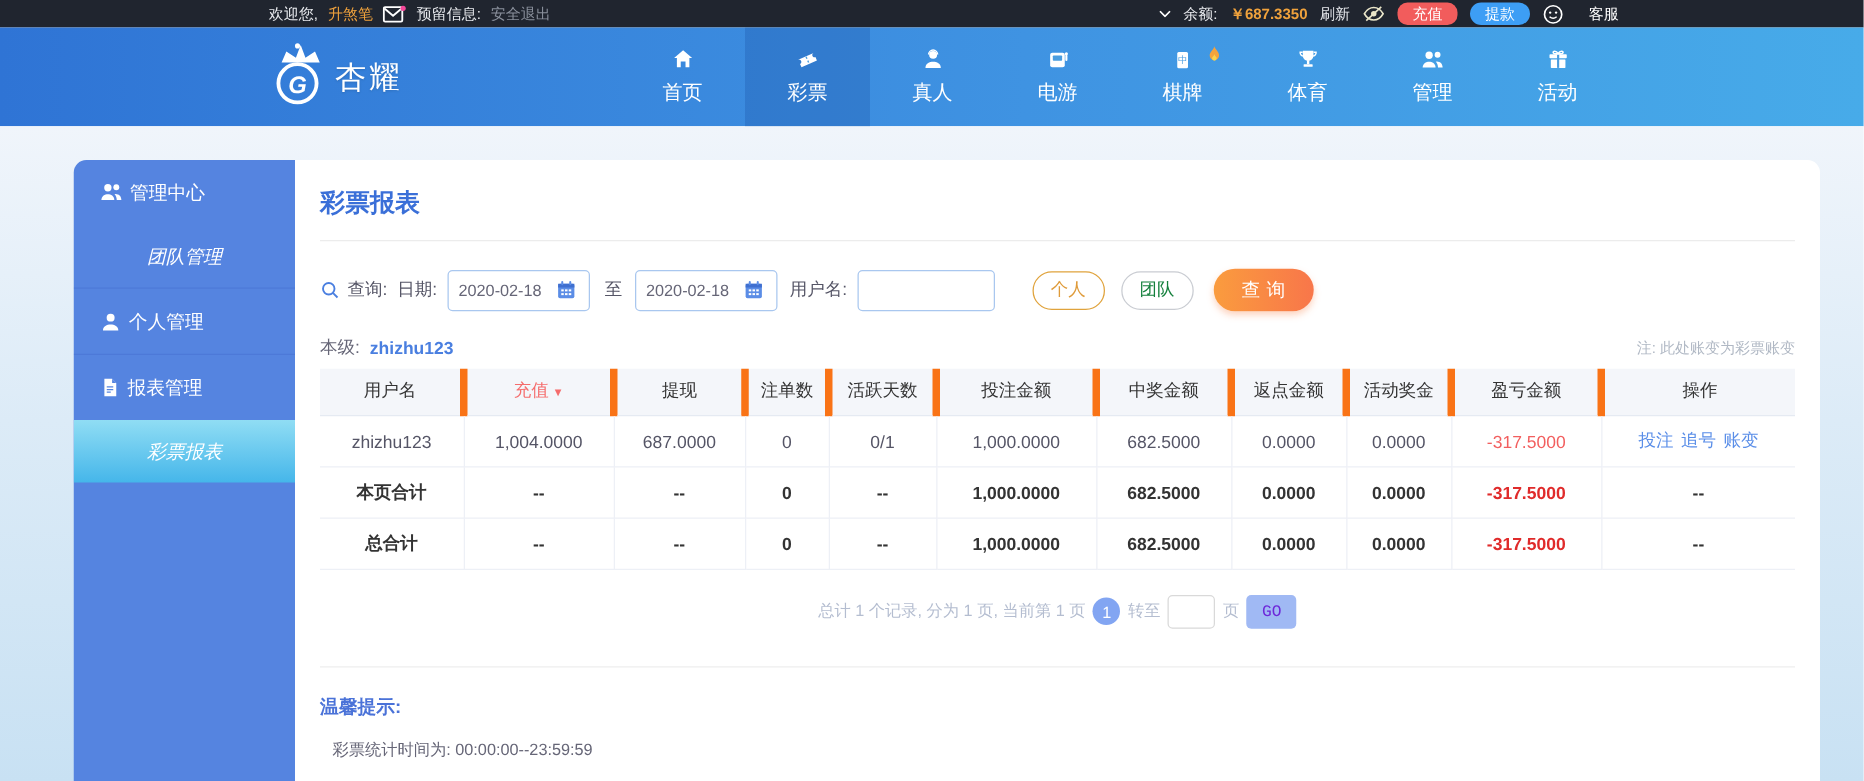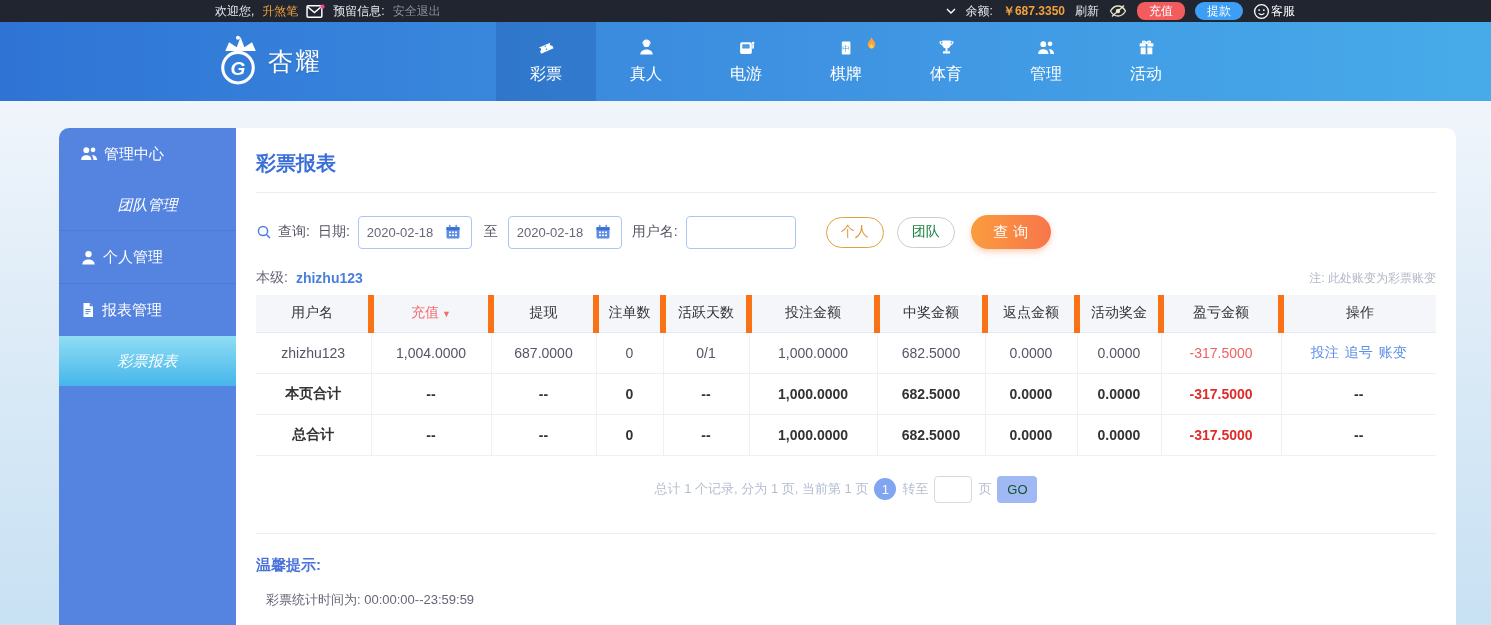--- a/index.html
+++ b/index.html
@@ -12,21 +12,21 @@
   .topbar .left { display:flex; align-items:center; margin-left:215px; gap:8px; }
   .topbar .right { display:flex; align-items:center; margin-left:auto; margin-right:196px; gap:10px; }
   .t-orange { color:#f0a23c; }
   .t-gray { color:#8a909c; }
   .t-white { color:#e8eaee; }
   .topbar .icon { display:inline-flex; align-items:center; }
   .btn-recharge { background:#f25c5c; color:#fff; border:none; font-size:12px;
     padding:2px 12px; border-radius:8px; height:18px; line-height:14px; cursor:pointer; }
   .btn-withdraw { background:#3d9ef5; color:#fff; border:none; font-size:12px;
     padding:2px 12px; border-radius:10px; height:18px; line-height:14px; cursor:pointer; }
-  .service { display:flex; align-items:center; gap:1px; color:#fff; }
+  .service { display:flex; align-items:center; gap:20px; color:#fff; }
 
   
   .navbar { height:79px; background:linear-gradient(90deg,#2f74d5 0%,#3f93e2 55%,#47abe9 100%);
     display:flex; align-items:stretch; }
   .brand { display:flex; align-items:center; margin-left:212px; width:170px; color:#fff; }
   .brand-text { font-size:25px; font-weight:normal; letter-spacing:2px; margin-left:4px;
     text-shadow:0 1px 2px rgba(0,0,0,.15); }
   .nav-list { display:flex; margin-left:114px; }
   .nav-item { width:100px; display:flex; flex-direction:column; align-items:center;
     justify-content:center; gap:7px; color:#fff; cursor:pointer; position:relative; }
@@ -90,21 +90,21 @@
   .report tr.bold td.loss { color:#e02b2b; }
   .action-link { color:#5a8ee8; cursor:pointer; margin:0 3px; }
 
   .pagination { margin-top:20px; display:flex; align-items:center; justify-content:center;
     font-size:13px; color:#b4bdd0; gap:6px; }
   .page-circle { width:22px; height:22px; border-radius:50%; background:#82a5f2; color:#fff;
     display:flex; align-items:center; justify-content:center; font-size:13px; cursor:pointer; }
   .goto-input { width:38px; height:27px; border:1px solid #d9d9d9; border-radius:4px;
     outline:none; text-align:center; font-family:inherit; }
   .btn-go { width:40px; height:27px; border:none; border-radius:4px; background:#a0b9f4;
-    color:#14532d; font-size:13px; cursor:pointer; font-family:Liberation Sans, sans-serif; }
+    color:#6d28d9; font-size:13px; cursor:pointer; font-family:Liberation Mono, monospace; }
 
   .divider2 { border-bottom:1px solid #eeeeee; margin-top:30px; }
   .tips-title { margin-top:22px; font-size:15px; font-weight:bold; color:#4a72d8; }
   .tips-line { margin-top:16px; padding-left:10px; font-size:13px; color:#667; }
 </style>
 </head>
 <body>
 
 <div class="topbar">
   <div class="left">
@@ -158,20 +158,28 @@
       <svg viewBox="0 0 40 44" width="52" height="56">
         <path fill="#fff" d="M10 15 13 8l6 4 3-8 3 8 6-4 3 7z"></path>
         <circle cx="20" cy="4.5" r="1.6" fill="#fff"></circle>
         <circle cx="20" cy="28" r="12" fill="none" stroke="#fff" stroke-width="2.4"></circle>
         <text x="20" y="34" text-anchor="middle" font-size="15" font-weight="bold" fill="#fff" font-style="italic">G</text>
       </svg>
     </span>
     <span class="brand-text">杏耀</span>
   </div>
   <div class="nav-list" id="nav-list">
+      <div class="nav-item">
+        <span class="icon">
+          <svg viewBox="0 0 16 16" width="17" height="17">
+            <path fill="currentColor" d="M8 1.2 14.8 7h-2.1v7H9.8V9.6H6.2V14H3.3V7H1.2z"></path>
+          </svg>
+        </span>
+        <span class="label">首页</span>
+      </div>
       <div class="nav-item active">
         <span class="icon">
           <svg viewBox="0 0 16 16" width="18" height="18">
             <g transform="rotate(-24 8 8)">
               <path fill="currentColor" d="M2 5.2h12c-.9 0-1.6.7-1.6 1.6s.7 1.6 1.6 1.6V11H2V8.4c.9 0 1.6-.7 1.6-1.6S2.9 5.2 2 5.2z"></path>
               <path stroke="#4a9de0" stroke-width="1" stroke-dasharray="1.5 1.5" d="M8 5.5v5"></path>
             </g>
           </svg>
         </span>
         <span class="label">彩票</span>

